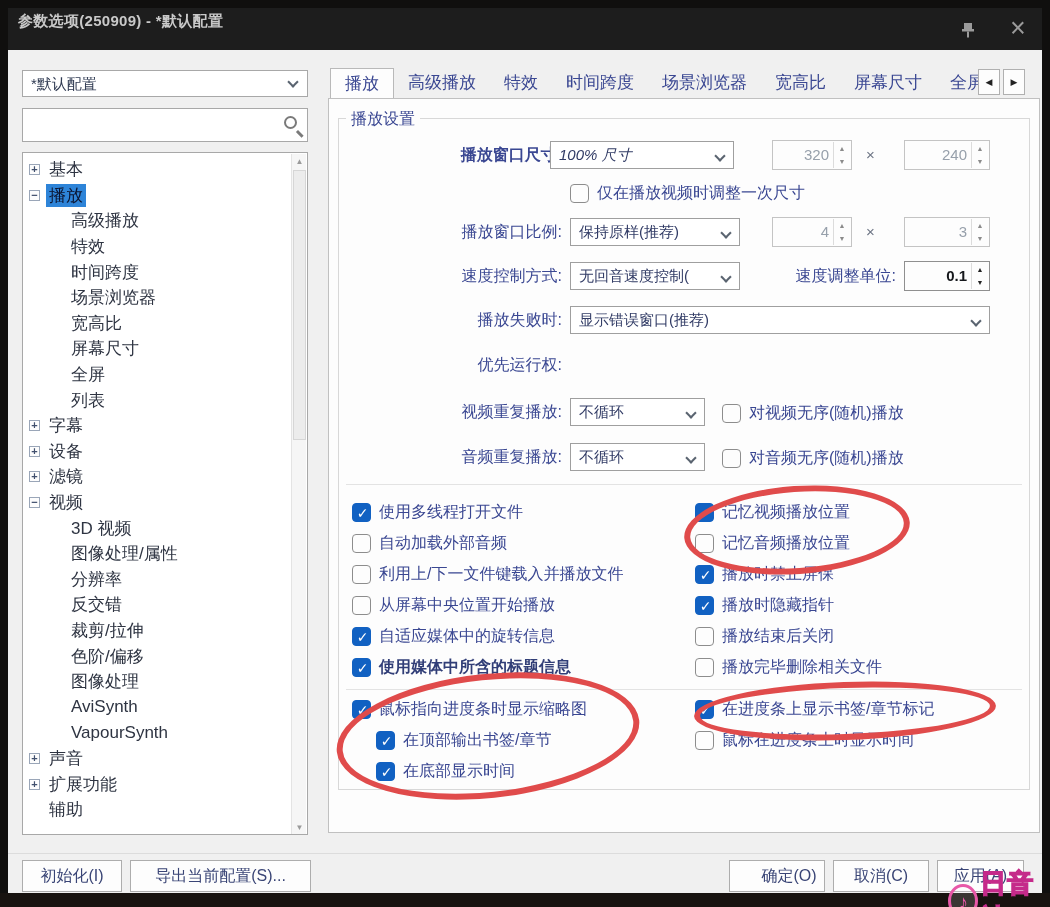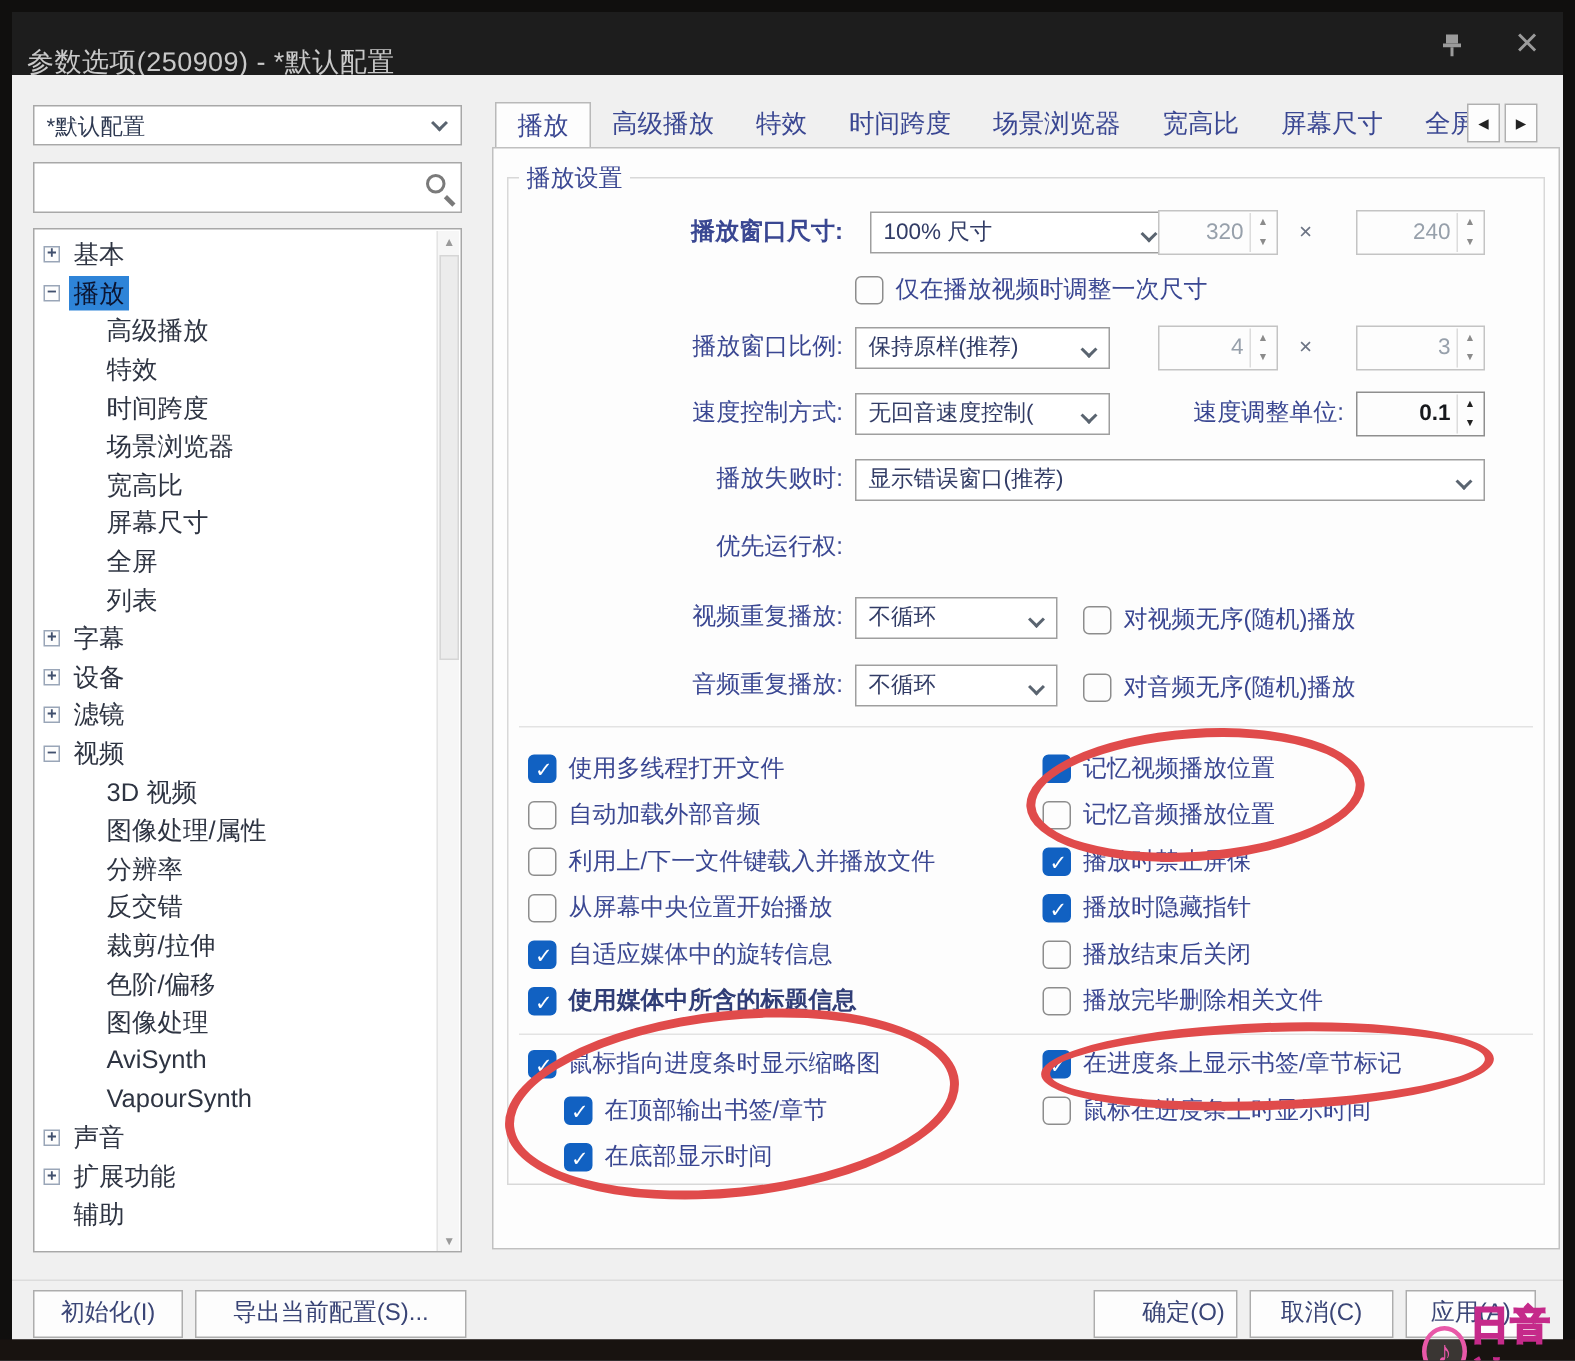--- a/index.html
+++ b/index.html
@@ -2,21 +2,21 @@
 <html><head>
 <meta charset="utf-8">
 <style>
   html,body{margin:0;padding:0;background:#000;}
   *{box-sizing:border-box;}
   body{font-family:"Liberation Sans","DejaVu Sans",sans-serif;}
   #stage{position:relative;width:1050px;height:907px;background:#100f0e;overflow:hidden;}
 
   
   #titlebar{position:absolute;left:8px;top:8px;width:1034px;height:42px;background:#1d1d1d;}
-  #title-text{position:absolute;left:10px;top:21px;font-size:18px;font-weight:normal;color:#c9c9c9;letter-spacing:.3px;}
+  #title-text{position:absolute;left:10px;top:4px;font-size:15px;font-weight:bold;color:#c9c9c9;letter-spacing:.3px;}
   #pin-icon{position:absolute;left:948px;top:10px;width:24px;height:24px;}
   #close-icon{position:absolute;left:992px;top:2px;width:36px;height:36px;color:#9b9b9b;font-size:27px;line-height:36px;text-align:center;}
   #dialog{position:absolute;left:8px;top:50px;width:1034px;height:843px;background:#f0f0f0;}
   #bottom-band{position:absolute;left:0;top:893px;width:1050px;height:14px;background:#181310;}
 
   
   .boxctl{background:#fff;border:1px solid #a8a8a8;padding-left:40px;}
   #profile-select{position:absolute;left:22px;top:70px;width:286px;height:27px;}
   #profile-text{position:absolute;left:8px;top:4px;font-size:15px;color:#2f3a52;}
   .chev{position:absolute;width:8px;height:8px;border-right:2px solid #5a6470;border-bottom:2px solid #5a6470;transform:rotate(45deg);}
@@ -278,21 +278,21 @@
       <div class="tab">全屏</div>
     </div>
   <div id="tab-prev" class="tab-scroll-btn">◀</div>
   <div id="tab-next" class="tab-scroll-btn">▶</div>
 
   <div id="panel"></div>
   <div id="fieldset"></div>
   <div id="legend">播放设置</div>
 
   <div class="rlabel" style="left:330px;top:140px;width:232px;font-weight:bold;">播放窗口尺寸:</div>
-  <div class="select" style="left:580px;top:141px;width:200px;">
+  <div class="select" style="left:550px;top:141px;width:184px;font-style:italic;">
     <span>100% 尺寸</span><span class="chev"></span>
   </div>
   <div class="spin disabled" style="left:772px;top:140px;width:80px;">
     <span class="val">320</span>
     <span class="btns">
         <span>▲</span>
         <span>▼</span>
       </span>
   </div>
   <div class="times" style="left:866px;top:140px;">×</div>

